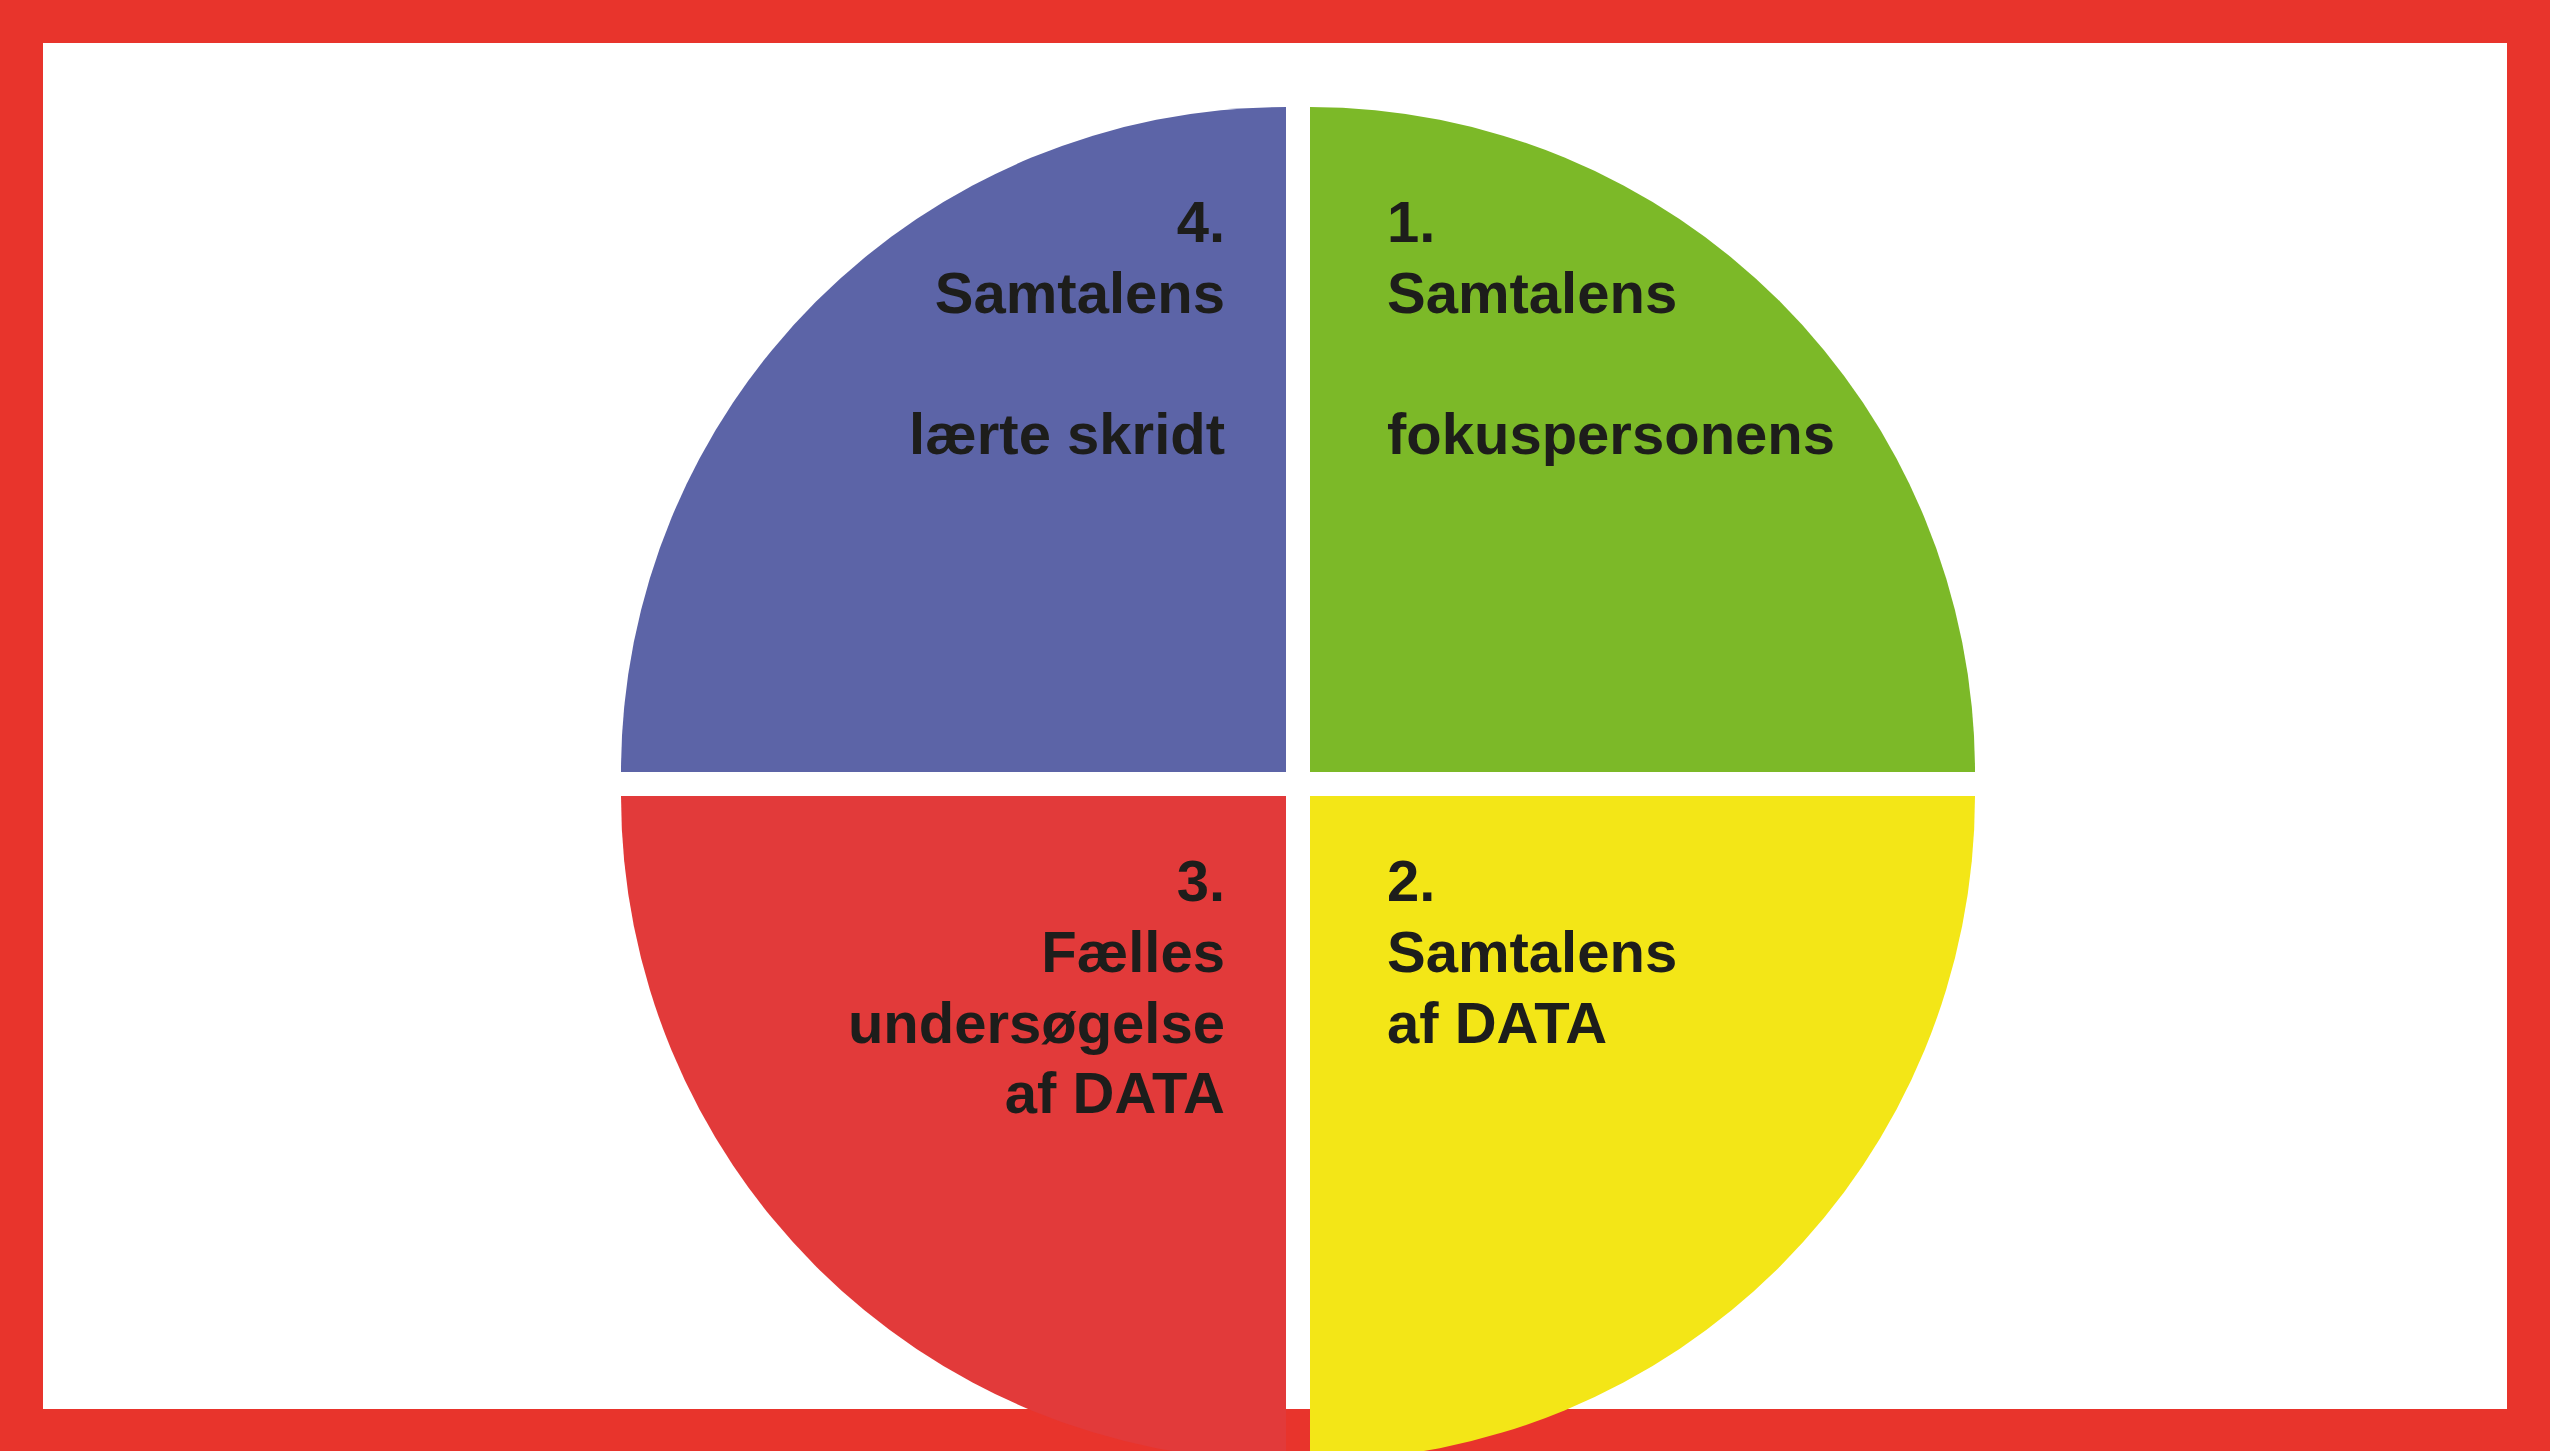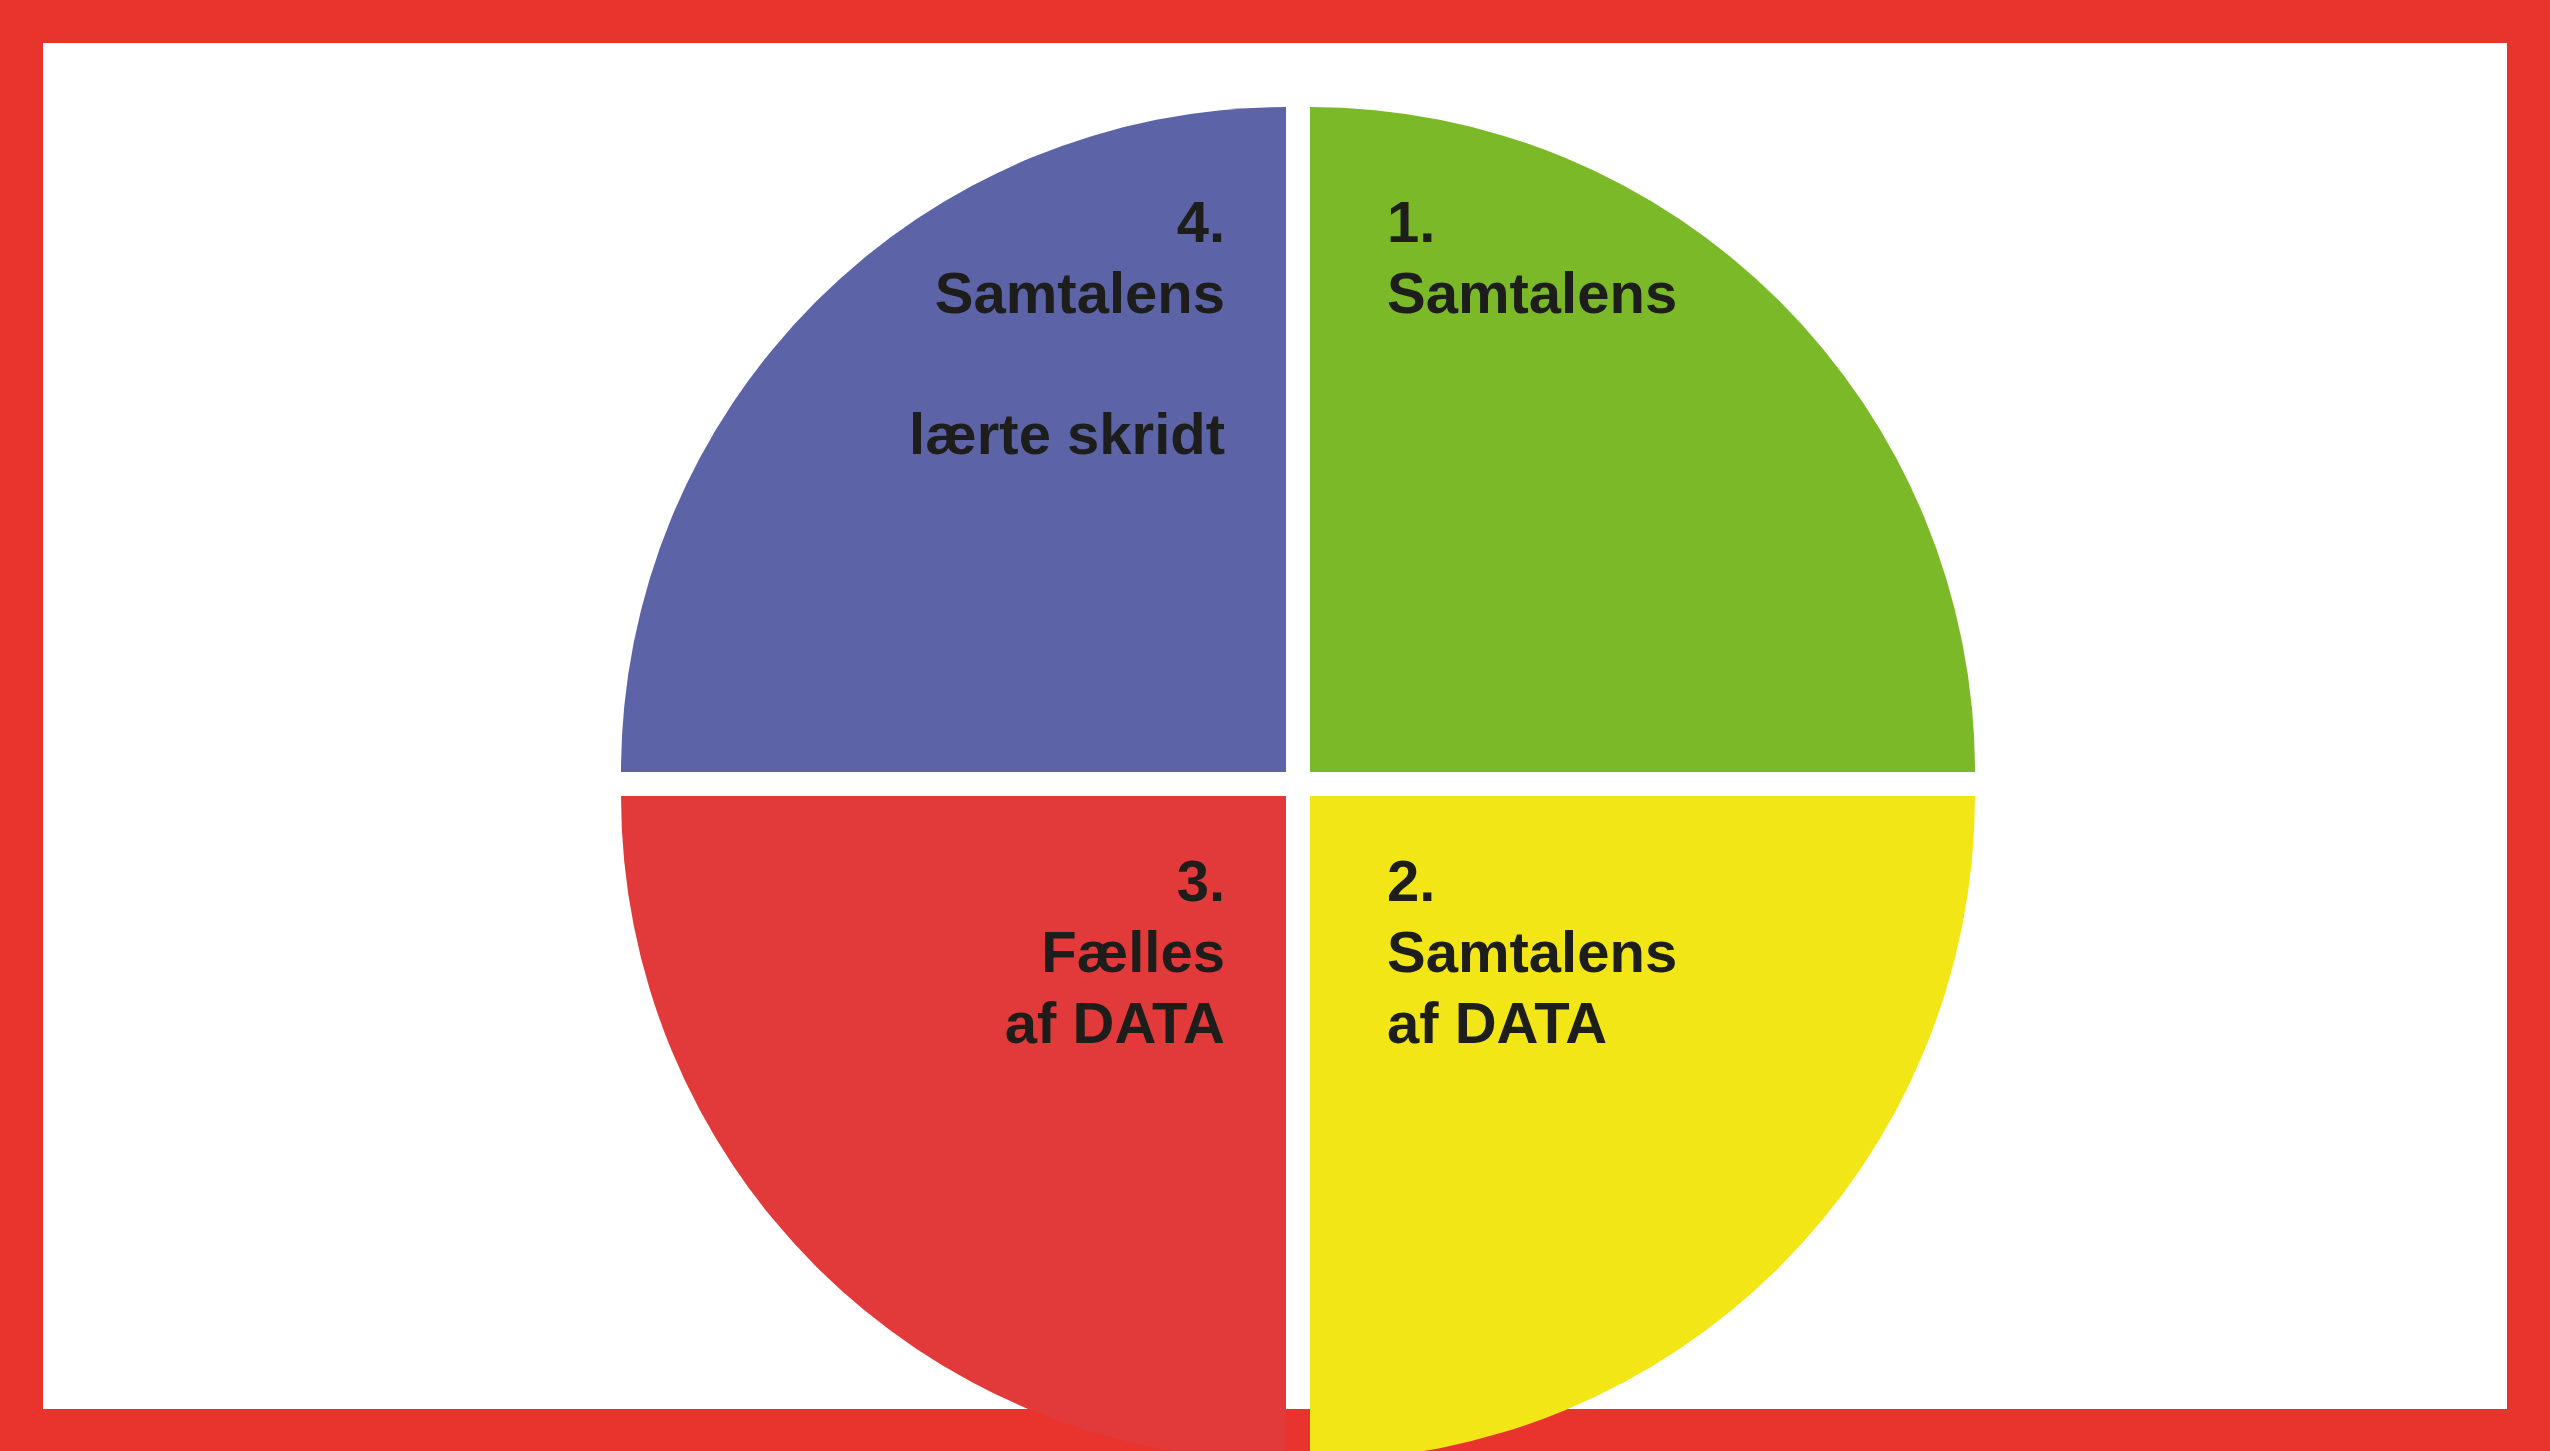--- a/index.html
+++ b/index.html
@@ -90,27 +90,29 @@
           <div class="line"></div>
           <div class="line">lærte skridt</div>
         </div>
       </div>
 
       <div class="quadrant q-tr" style="background-color: rgb(124, 185, 40);">
         <div class="qtext align-left pad-top-deep">
           <div class="line">1.</div>
           <div class="line">Samtalens</div>
           <div class="line"></div>
+          <div class="line">fokuspersonens</div>
         </div>
       </div>
 
       <div class="quadrant q-bl" style="background-color: rgb(226, 58, 58);">
         <div class="qtext align-right pad-top-shallow">
           <div class="line">3.</div>
           <div class="line">Fælles</div>
+          <div class="line">undersøgelse</div>
           <div class="line">af DATA</div>
         </div>
       </div>
 
       <div class="quadrant q-br" style="background-color: rgb(243, 230, 23);">
         <div class="qtext align-left pad-top-shallow">
           <div class="line">2.</div>
           <div class="line">Samtalens</div>
           <div class="line">af DATA</div>
         </div>

